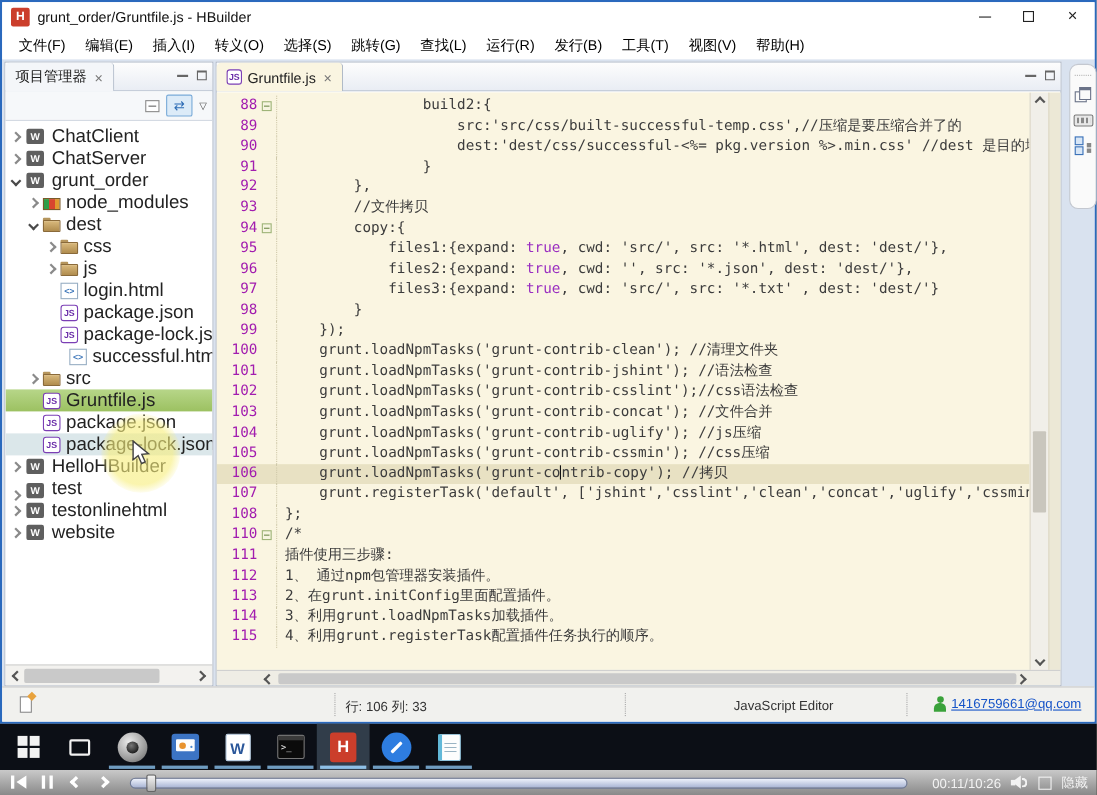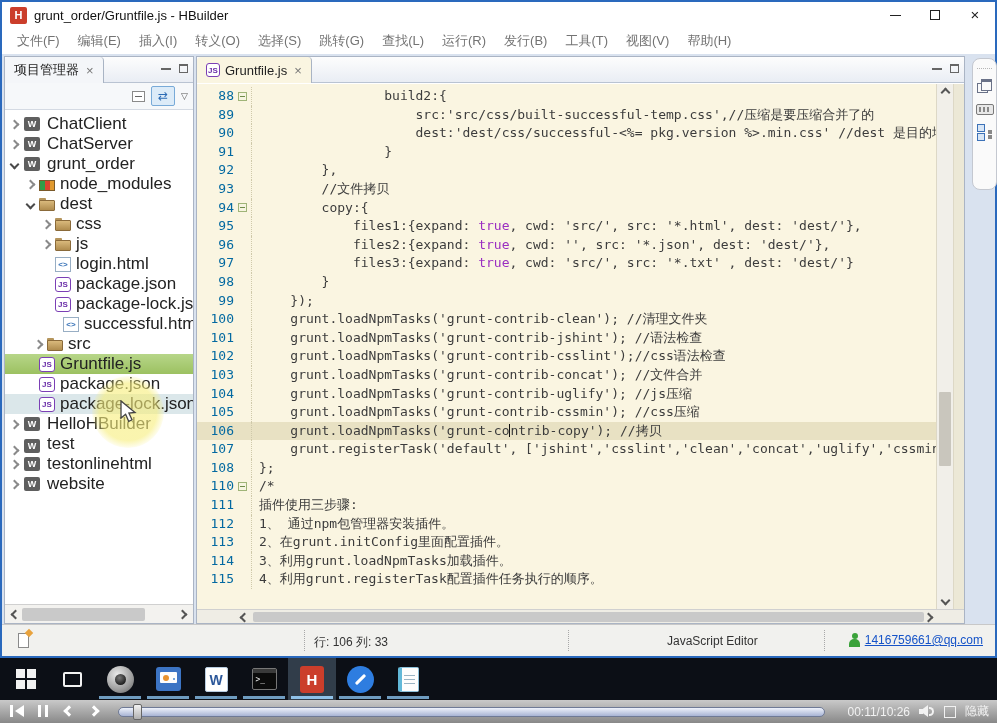--- a/index.html
+++ b/index.html
@@ -9,21 +9,21 @@
 
   
   #window{position:absolute;left:0;top:0;width:997px;height:658px;background:#fff;border:2px solid #2a69bd}
   .titlebar{height:26px;display:flex;align-items:center;padding-left:8px;font-size:13px;color:#111;background:#fff}
   .hb-logo{width:17px;height:17px;background:#cb3e2b;border-radius:2px;color:#fff;font-weight:bold;font-size:11px;display:flex;align-items:center;justify-content:center;margin-right:7px}
   .win-controls{margin-left:auto;display:flex;height:26px}
   .win-btn{width:40px;display:flex;align-items:center;justify-content:center;color:#222}
   .g-min{width:11px;height:1px;background:#222}
   .g-max{width:10px;height:10px;border:1px solid #222}
   .g-close{font-size:15px;line-height:10px}
-  .menubar{height:26px;display:flex;align-items:center;font-size:13px;color:#737373;padding-left:6px;background:#fff}
+  .menubar{height:26px;display:flex;align-items:center;font-size:13px;color:#000000;padding-left:6px;background:#fff}
   .menu-item{padding:3px 9px;cursor:default}
 
   
   .main{position:absolute;left:0;top:52px;width:993px;height:570px;background:#d9e2ef}
   .panel{position:absolute;top:2px;bottom:0;background:#fff;border:1px solid #aab4c4}
   .panel-header{height:26px;position:relative;background:linear-gradient(#fdfdfd,#e9edf4);border-bottom:1px solid #b9c3d2}
   .tab{position:absolute;left:0;top:0;height:26px;display:flex;align-items:center;gap:5px;padding:0 9px;border-right:1px solid #a9b4c4;border-radius:4px 4px 0 0;font-size:13px;color:#222}
   .tab-close{color:#777;font-size:13px;margin-left:2px}
   .header-btns{position:absolute;right:5px;top:7px;display:flex;gap:8px;align-items:center}
   .hb-min{width:10px;height:3px;border-bottom:2px solid #666}
@@ -71,21 +71,21 @@
   .sa-up{border-left:2px solid #555;border-top:2px solid #555;transform:rotate(45deg)}
   .sa-down{border-left:2px solid #555;border-bottom:2px solid #555;transform:rotate(-45deg)}
 
   
   .editor-panel{left:194px;width:769px}
   .editor-panel .tab{background:#faf5e1}
   .code-wrap{position:absolute;top:27px;left:0;right:0;bottom:14px;background:#faf5e1;overflow:hidden}
   .code{position:absolute;left:0;top:0;right:28px;bottom:0;padding-top:3px;overflow:hidden}
   .code-line{display:flex;height:18.6px;line-height:18.6px;font-family:"DejaVu Sans Mono",monospace;font-size:13px;color:#3c3c3c;white-space:pre}
   .code-line.current{background:#e8e1c3}
-  .lnum{width:40px;flex:0 0 40px;text-align:right;color:#0369a1;padding-right:3px}
+  .lnum{width:40px;flex:0 0 40px;text-align:right;color:#a21caf;padding-right:3px}
   .foldslot{width:15px;flex:0 0 15px;display:flex;align-items:center;border-right:1px dotted #cfc9aa}
   .fold{width:9px;height:9px;border:1px solid #9fb478;background:#f6f4e0;position:relative;margin-left:1px}
   .fold::after{content:"";position:absolute;left:1px;right:1px;top:3px;height:1px;background:#6f8b4a}
   .ltext{flex:1;overflow:hidden;padding-left:7px}
   .kw{color:#9a2ec1}
   .caret{display:inline-block;width:1px;height:13px;background:#111;vertical-align:-2px}
   .vscroll{position:absolute;right:11px;top:0;bottom:0;width:17px;background:#f1efe9;border-left:1px solid #ddd8c6}
   .vthumb{position:absolute;left:2px;width:12px;top:308px;height:74px;background:#c9c6bd;border-radius:1px}
   .annot-strip{position:absolute;right:0;top:0;bottom:0;width:11px;background:#ece8d6;border-left:1px solid #ddd8c6}
   .editor-hscroll{height:14px;background:#efede5}
@@ -269,21 +269,21 @@
             <div class="tree-row" style="padding-left: 36px;">
               <span class="chev chev-none"></span>
               <span class="ti ti-js"></span>
               <span>package-lock.json</span>
             </div>
             <div class="tree-row" style="padding-left: 36px; margin-left: 8px;">
               <span class="chev chev-none"></span>
               <span class="ti ti-html"></span>
               <span>successful.html</span>
             </div>
-            <div class="tree-row" style="padding-left: 28px;">
+            <div class="tree-row" style="padding-left: 20px;">
               <span class="chev chev-right"></span>
               <span class="ti ti-folder"></span>
               <span>src</span>
             </div>
             <div class="tree-row selected" style="padding-left: 20px;">
               <span class="chev chev-none"></span>
               <span class="ti ti-js"></span>
               <span>Gruntfile.js</span>
             </div>
             <div class="tree-row" style="padding-left: 20px;">

